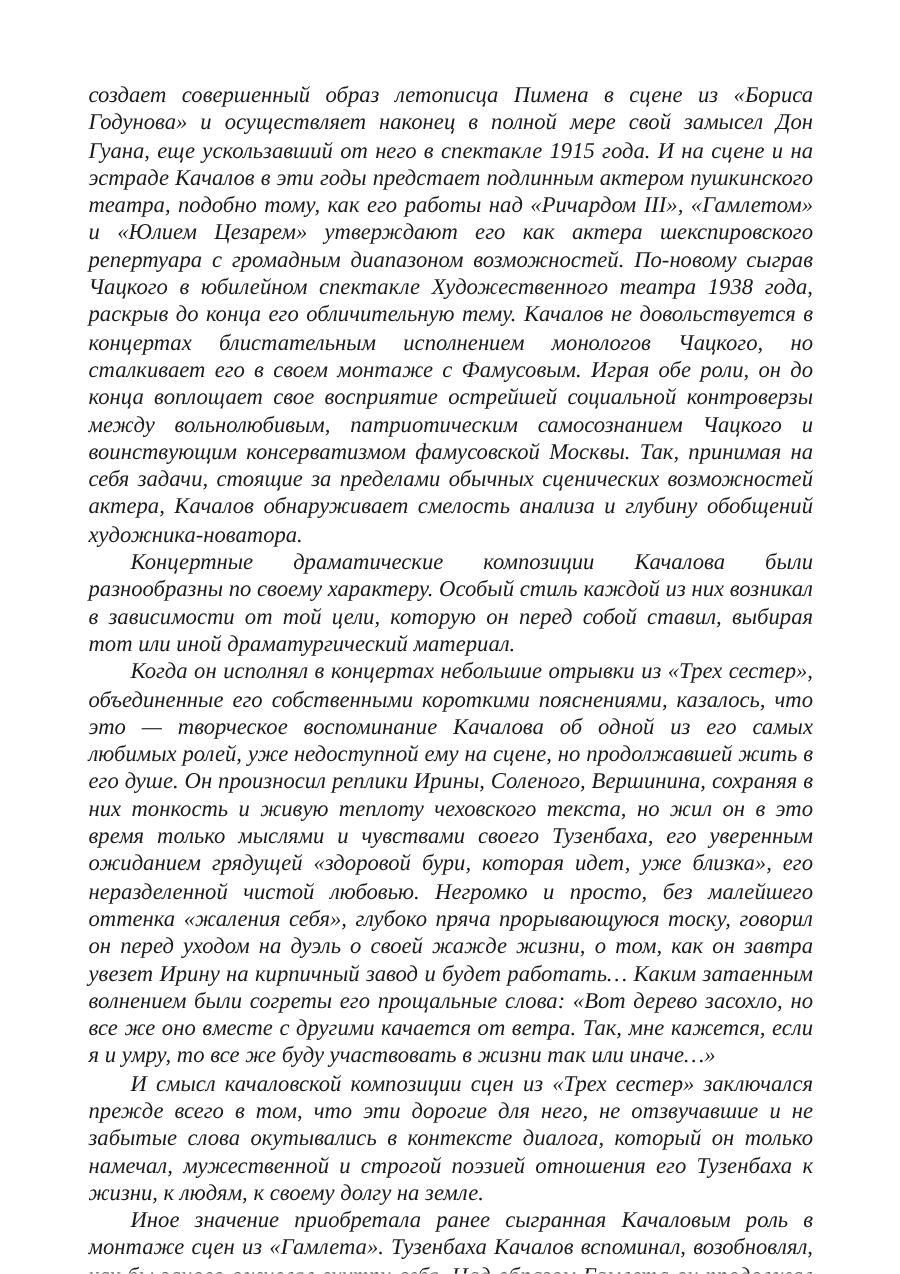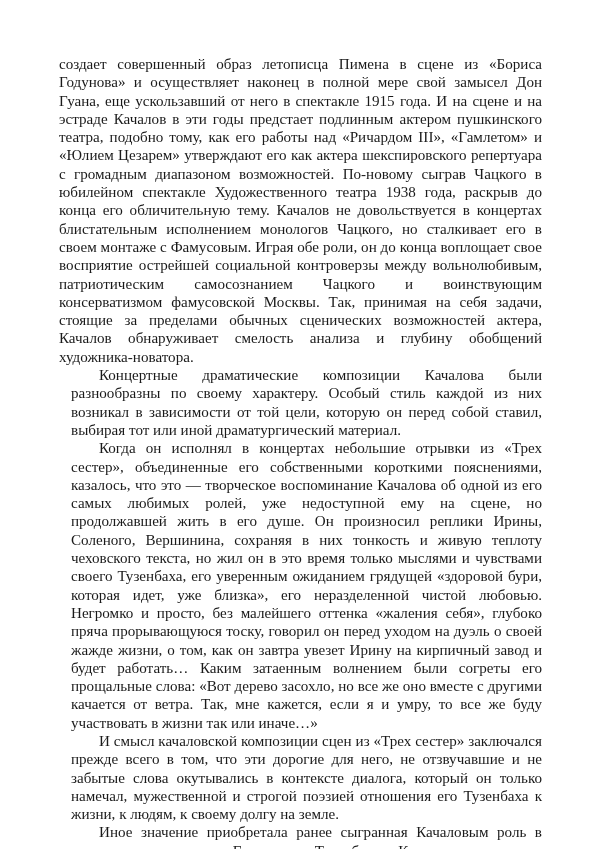--- a/index.html
+++ b/index.html
@@ -21,24 +21,24 @@
       font-family: "Liberation Serif", serif;
       font-size: 15.1px;
       line-height: 18.3px;
       color: #1a1a1a;
       text-align: justify;
       hyphens: manual;
     }
     .page p {
       margin: 0;
       padding: 0;
+      font-style: italic;
     }
     .page p.indent {
       text-indent: 28px;
-      margin-left: 12px;
     }
   </style>
 </head>
 <body>
 
 <div class="page">
   <p>создает совершенный образ летописца Пимена в сцене из «Бориса Годунова» и осуществляет наконец в полной мере свой замысел Дон Гуана, еще ускользавший от него в спектакле 1915 года. И на сцене и на эстраде Качалов в эти годы предстает подлинным актером пушкинского театра, подобно тому, как его работы над «Ричардом III», «Гамлетом» и «Юлием Цезарем» утверждают его как актера шекспировского репертуара с громадным диапазоном возможностей. По-новому сыграв Чацкого в юбилейном спектакле Художественного театра 1938 года, раскрыв до конца его обличительную тему. Качалов не довольствуется в концертах блистательным исполнением монологов Чацкого, но сталкивает его в своем монтаже с Фамусовым. Играя обе роли, он до конца воплощает свое восприятие острейшей социальной контроверзы между вольнолюбивым, патриотическим самосознанием Чацкого и воинствующим консерватизмом фамусовской Москвы. Так, принимая на себя задачи, стоящие за пределами обычных сценических возможностей актера, Качалов обнаруживает смелость анализа и глубину обобщений художника-новатора.</p>
   <p class="indent">Концертные драматические композиции Качалова были разнообразны по своему характеру. Особый стиль каждой из них возникал в зависимости от той цели, которую он перед собой ставил, выбирая тот или иной драматургический материал.</p>
   <p class="indent">Когда он исполнял в концертах небольшие отрывки из «Трех сестер», объединенные его собственными короткими пояснениями, казалось, что это — творческое воспоминание Качалова об одной из его самых любимых ролей, уже недоступной ему на сцене, но продолжавшей жить в его душе. Он произносил реплики Ирины, Соленого, Вершинина, сохраняя в них тонкость и живую теплоту чеховского текста, но жил он в это время только мыслями и чувствами своего Тузенбаха, его уверенным ожиданием грядущей «здоровой бури, которая идет, уже близка», его неразделенной чистой любовью. Негромко и просто, без малейшего оттенка «жаления себя», глубоко пряча прорывающуюся тоску, говорил он перед уходом на дуэль о своей жажде жизни, о том, как он завтра увезет Ирину на кирпичный завод и будет работать… Каким затаенным волнением были согреты его прощальные слова: «Вот дерево засохло, но все же оно вместе с другими качается от ветра. Так, мне кажется, если я и умру, то все же буду участвовать в жизни так или иначе…»</p>
   <p class="indent">И смысл качаловской композиции сцен из «Трех сестер» заключался прежде всего в том, что эти дорогие для него, не отзвучавшие и не забытые слова окутывались в контексте диалога, который он только намечал, мужественной и строгой поэзией отношения его Тузенбаха к жизни, к людям, к своему долгу на земле.</p>

